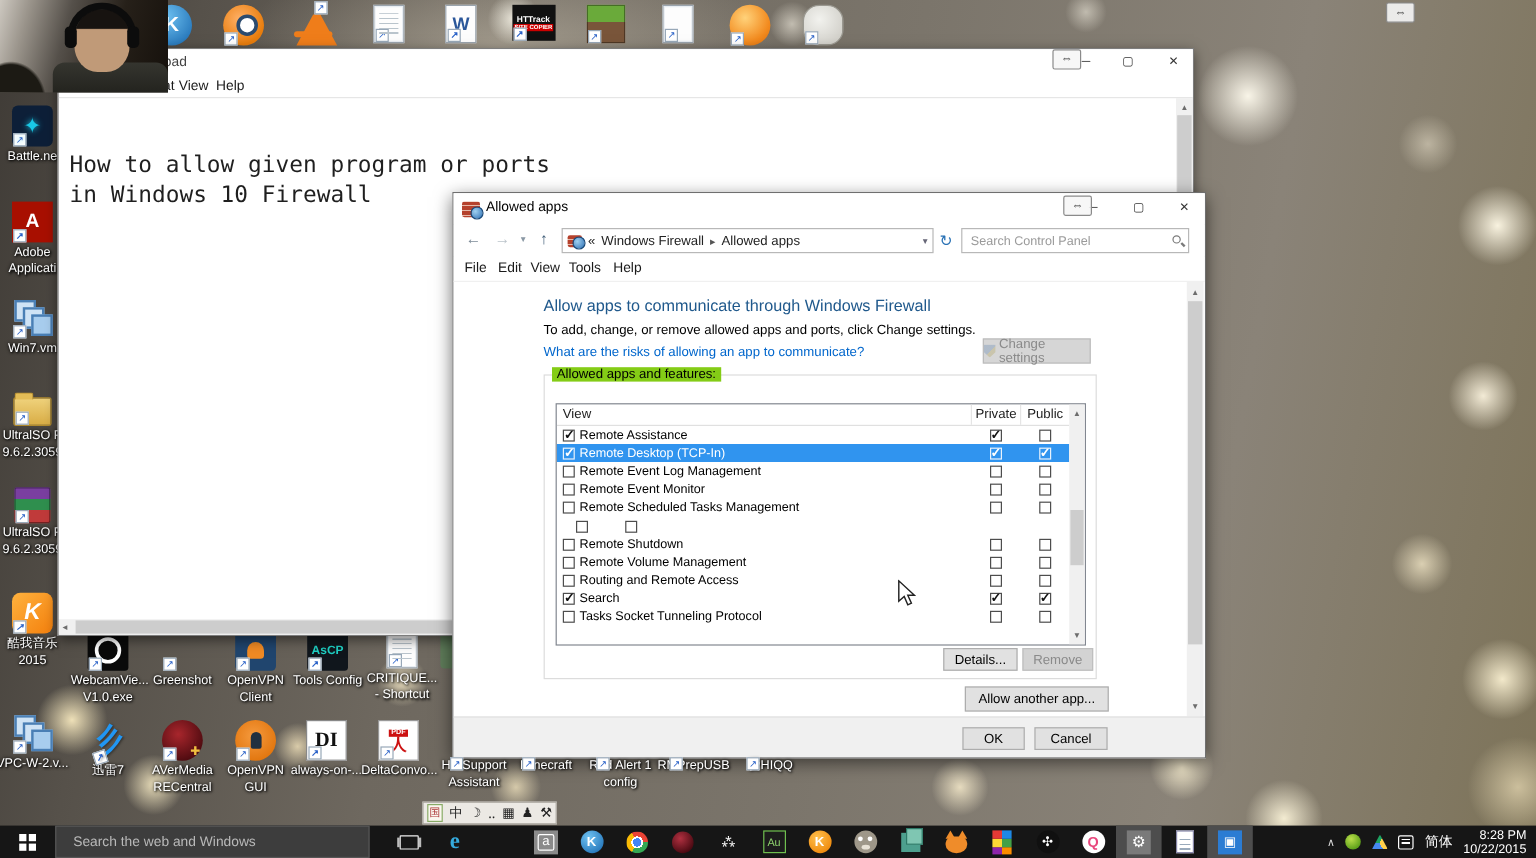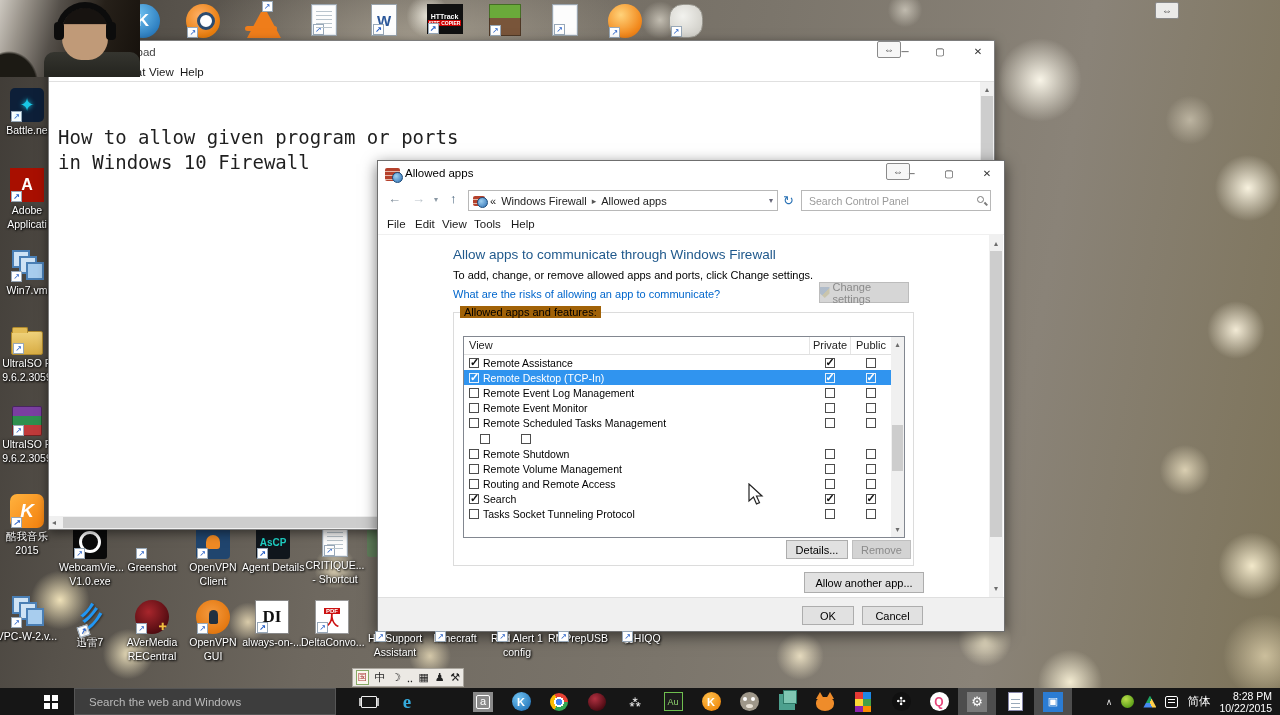--- a/index.html
+++ b/index.html
@@ -140,21 +140,21 @@
   #fw-menu .menuitem { top:4px; font-size:11.5px; }
   #fw-content { position:absolute; left:0; top:74px; right:0; bottom:34px; background:#fff; }
   #fw-heading { position:absolute; left:75px; top:12px; font-size:13.5px; color:#20598c; }
   #fw-sub     { position:absolute; left:75px; top:34px; font-size:11px; color:#000; }
   #fw-link    { position:absolute; left:75px; top:53px; font-size:11px; color:#0066cc; }
   #fw-chgbtn  { position:absolute; left:441px; top:47px; width:90px; height:21px; background:#d6d6d6; border:1px solid #bcbcbc;
      color:#8a8a8a; font-size:11px; display:flex; align-items:center; justify-content:center; gap:3px; }
   .shield { width:10px; height:11px; clip-path:polygon(0 0,100% 0,100% 60%,50% 100%,0 60%);
      background:linear-gradient(135deg,#9fb0c4 0 50%, #c4bd9a 50%); opacity:.7; }
   #fw-group { position:absolute; left:75px; top:77px; width:461px; height:254px; border:1px solid #dcdcdc; }
-  #fw-grouplbl { position:absolute; left:6px; top:-7px; background:#a16207; padding:0 4px; font-size:11px; color:#000; }
+  #fw-grouplbl { position:absolute; left:6px; top:-7px; background:#84cc16; padding:0 4px; font-size:11px; color:#000; }
   #fw-list { position:absolute; left:9px; top:23px; width:442px; height:202px; border:1px solid #828790; background:#fff; overflow:hidden; }
   #fw-lhead { position:absolute; left:0; top:0; right:13px; height:18px; border-bottom:1px solid #e0e0e0; display:flex; font-size:11px; color:#222; }
   #fw-lhead .hname { flex:1; padding:2px 0 0 5px; }
   #fw-lhead .hcol  { width:41px; text-align:center; padding-top:2px; border-left:1px solid #e5e5e5; }
   #fw-rows { position:absolute; left:0; top:18px; right:13px; bottom:0; }
   .fw-row { display:flex; align-items:center; height:15.2px; font-size:10.5px; color:#000; }
   .fw-row .nm { flex:1; display:flex; align-items:center; gap:4px; padding-left:5px; overflow:hidden; white-space:nowrap; }
   .fw-row .cc { width:41px; display:flex; justify-content:center; }
   .cb { width:10px; height:10px; border:1px solid #4d4d4d; background:#fff; position:relative; flex:none; }
   .cb.checked::after { content:"✓"; position:absolute; left:0px; top:-3px; font-size:11px; font-weight:bold; color:#111; }
@@ -167,21 +167,21 @@
   .btn.disabled { background:#d3d3d3; border-color:#bfbfbf; color:#8a8a8a; }
   #fw-footer { position:absolute; left:0; bottom:0; right:0; height:34px; background:#f0f0f0; border-top:1px solid #dfdfdf; }
   #fw-scroll { position:absolute; right:1px; top:74px; width:14px; bottom:34px; background:#f0f0f0; }
 
   
   #imebar { position:absolute; left:352px; top:668px; width:112px; height:19px; background:#ece9e4; border:1px solid #aaa69e;
      display:flex; align-items:center; justify-content:space-around; font-size:11px; color:#222; z-index:5; }
   #imebar .boxed { border:1px solid #8a6; background:#fbf7ee; font-size:9px; padding:0 1px; color:#a33; }
 
   
-  #taskbar { position:absolute; left:0; bottom:0; width:1280px; height:27px; background:#161616; z-index:60; display:flex; align-items:center;padding-left:28px; }
+  #taskbar { position:absolute; left:0; bottom:0; width:1280px; height:27px; background:#161616; z-index:60; display:flex; align-items:center; }
   #start { width:46px; height:27px; display:flex; align-items:center; justify-content:center; }
   #start .winlogo { width:14px; height:14px; display:grid; grid-template-columns:6px 6px; grid-template-rows:6px 6px; gap:2px; }
   #start .winlogo i { background:#fff; }
   #tb-search { width:262px; height:27px; background:#3d3d3d; border:1px solid #565656; color:#b9b9b9; font-size:11.5px;
      display:flex; align-items:center; padding-left:14px; }
   #tb-icons { display:flex; height:27px; margin-left:14px; }
   .tbi { width:38px; height:27px; display:flex; align-items:center; justify-content:center; position:relative; }
   .tbi.active { background:#4d4d4d; }
   .tb-art { width:20px; height:20px; display:flex; align-items:center; justify-content:center; font-size:13px; position:relative; }
   .tb-taskview { width:16px; height:12px; border:1.5px solid #eee; border-radius:1px; box-shadow:-4px 0 0 -2px #bbb, 4px 0 0 -2px #bbb; }
@@ -350,21 +350,21 @@
       </div>
       <div class="dicon" style="left: 182px; top: 525px;">
         <div class="art art-openvpnclient">
           <div class="shortcut">↗</div>
         </div>
         <div class="lbl">OpenVPN</div>
         <div class="lbl">Client</div>
       </div>
       <div class="dicon" style="left: 242px; top: 525px;">
         <div class="art art-agentconfig">AsCP<div class="shortcut">↗</div></div>
-        <div class="lbl">Agent Details</div>
+        <div class="lbl">Tools Config</div>
       </div>
       <div class="dicon" style="left: 304px; top: 525px;">
         <div class="art art-critique">
           <div class="shortcut">↗</div>
         </div>
         <div class="lbl">CRITIQUE...</div>
         <div class="lbl">- Shortcut</div>
       </div>
       <div class="dicon" style="left: 353px; top: 525px;">
         <div class="sliver" style="left: 14px; top: 2px; width: 12px; height: 30px; background: rgb(95, 125, 90); border-radius: 3px;"></div>

